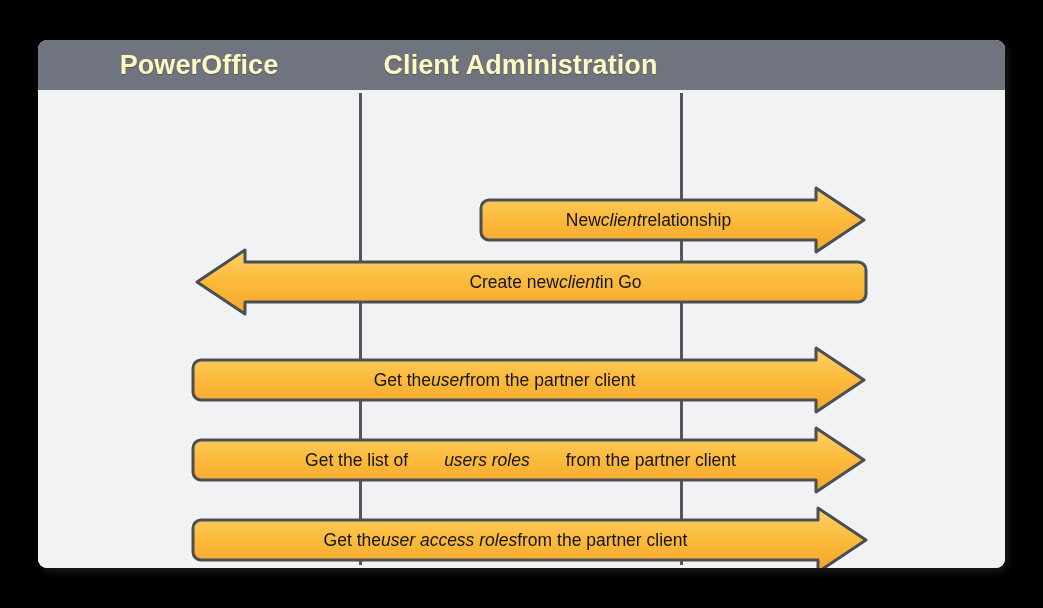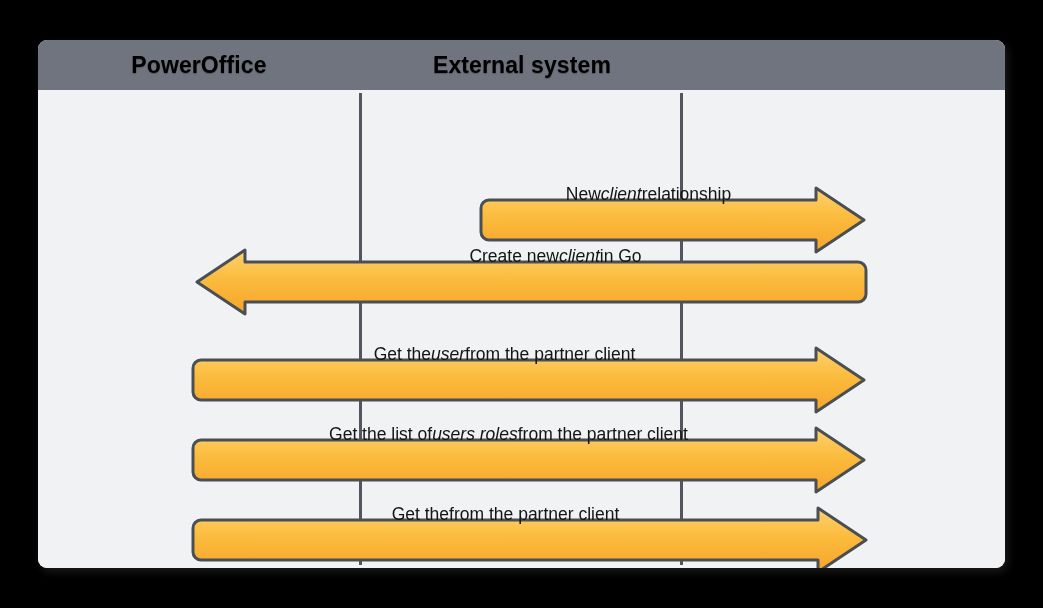--- a/index.html
+++ b/index.html
@@ -40,22 +40,22 @@
   .header {
     position: absolute;
     left: 0; top: 0;
     width: 967px;
     height: 50px;
     background: #6f747f;
     display: flex;
     border-bottom: 2px solid #54565c;
   }
   .lane-title {
-    color: #000000;
-    font-size: 23px;
+    color: #fef9c3;
+    font-size: 27px;
     font-weight: bold;
     display: flex;
     align-items: center;
     justify-content: center;
     letter-spacing: 0.1px;
     text-shadow: 0 1px 1px rgba(0,0,0,0.25);
   }
   .lane-title.l1 { width: 322px; }
   .lane-title.l2 { width: 321px; }
   .lane-title.l3 { width: 324px; }
@@ -100,41 +100,42 @@
     position: absolute;
     left: 0; top: 0;
     display: block;
     overflow: visible;
   }
   .arrow-label {
     position: absolute;
     top: 0;
     height: 72px;
     display: flex;
+    align-items: center;
     justify-content: center;
     font-size: 17.5px;
     color: #151515;
     white-space: nowrap;
     pointer-events: none;
   }
   .arrow-label b {
     font-weight: normal;
     font-style: italic;
   }
 </style>
 </head>
 <body>
 
 <div id="stage">
 
   <div class="card">
 
     <div class="header">
       <div class="lane-title l1">PowerOffice</div>
-      <div class="lane-title l3">External system</div>
+      <div class="lane-title l2">Client Administration</div>
     </div>
 
     <div class="body">
 
       <div class="lane-region" style="left:0;width:321px;"></div>
       <div class="lane-region" style="left:324px;width:318px;"></div>
       <div class="lane-region" style="left:645px;width:322px;"></div>
 
       <div class="lane-divider d1"></div>
       <div class="lane-divider d2"></div>
@@ -203,41 +204,42 @@
             <defs>
               <linearGradient id="g4" x1="0" y1="0" x2="0" y2="1">
                 <stop offset="0%" stop-color="#fdd270"></stop>
                 <stop offset="42%" stop-color="#fbbd3f"></stop>
                 <stop offset="100%" stop-color="#f6a42a"></stop>
               </linearGradient>
             </defs>
             <path d="M 8,16 L 623,16 L 623,4 L 671,36 L 623,68 L 623,56 L 8,56
                      A 8,8 0 0 1 0,48 L 0,24 A 8,8 0 0 1 8,16 Z" fill="url(#g4)" stroke="#4a4f56" stroke-width="3" stroke-linejoin="round" stroke-linecap="round"></path>
           </svg>
-          <div class="arrow-label" style="left:4px; width:623px;">
+          <div class="arrow-label" style="left:16px; width:623px;gap:36px;">
             <span>Get the list of </span>
               <b>users roles</b>
               <span> from the partner client</span>
           </div>
         </div>
 
         <div class="arrow" style="left:155px; top:414px; width:677px;">
           <svg width="677" height="72" viewBox="0 0 677 72">
             <defs>
               <linearGradient id="g5" x1="0" y1="0" x2="0" y2="1">
                 <stop offset="0%" stop-color="#fdd270"></stop>
                 <stop offset="42%" stop-color="#fbbd3f"></stop>
                 <stop offset="100%" stop-color="#f6a42a"></stop>
               </linearGradient>
             </defs>
             <path d="M 8,16 L 625,16 L 625,4 L 673,36 L 625,68 L 625,56 L 8,56
                      A 8,8 0 0 1 0,48 L 0,24 A 8,8 0 0 1 8,16 Z" fill="url(#g5)" stroke="#4a4f56" stroke-width="3" stroke-linejoin="round" stroke-linecap="round"></path>
           </svg>
           <div class="arrow-label" style="left:0; width:625px;">
             <span>Get the </span>
+              <b>user access roles</b>
               <span> from the partner client</span>
           </div>
         </div>
 
       </div>
     </div>
   </div>
 </div>
 
 </body></html>

